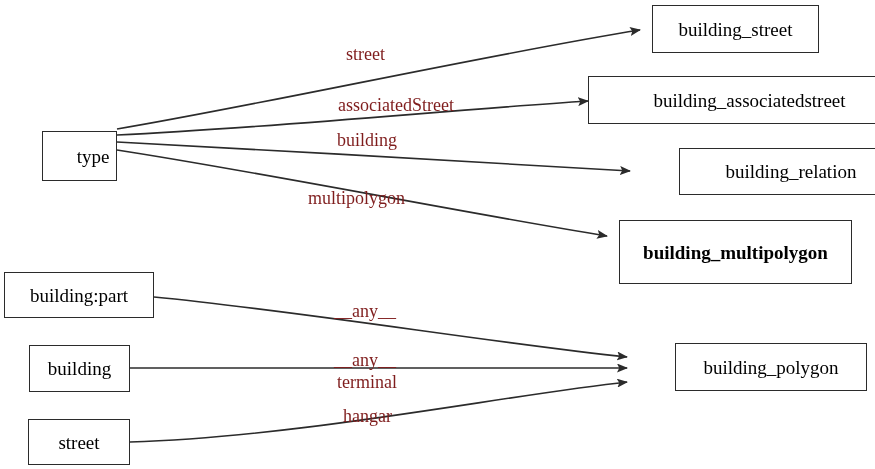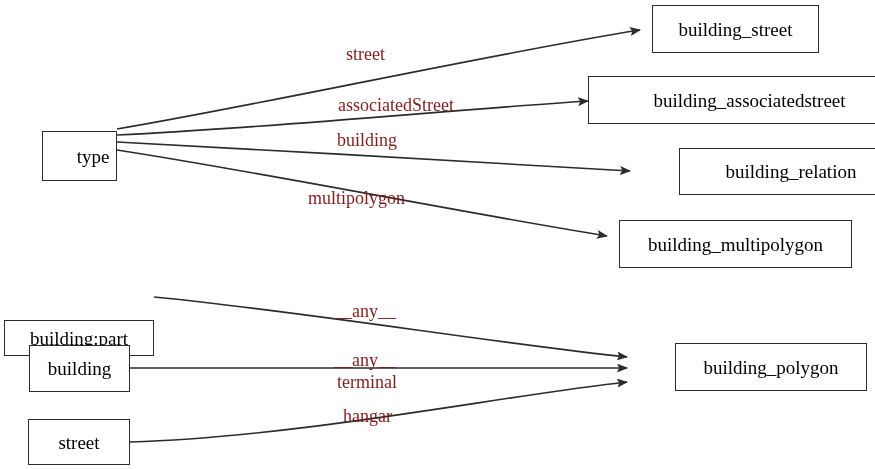--- a/index.html
+++ b/index.html
@@ -78,25 +78,25 @@
   </div>
 
   <div class="node" style="left:588px; top:76px; width:323px; height:48px;">
     <span>building_associatedstreet</span>
   </div>
 
   <div class="node" style="left:642px; top:148px; width:224px; height:47px;margin-left:37px;">
     <span>building_relation</span>
   </div>
 
-  <div class="node" style="left:619px; top:220px; width:233px; height:48px;">
+  <div class="node" style="left:619px; top:220px; width:233px; height:64px;font-weight:bold;">
     <span>building_multipolygon</span>
   </div>
 
-  <div class="node" style="left:4px; top:272px; width:150px; height:36px;margin-top:48px;">
+  <div class="node" style="left:4px; top:272px; width:150px; height:46px;">
     <span>building:part</span>
   </div>
 
   <div class="node" style="left:29px; top:345px; width:101px; height:47px;">
     <span>building</span>
   </div>
 
   <div class="node" style="left:28px; top:419px; width:102px; height:46px;">
     <span>street</span>
   </div>

